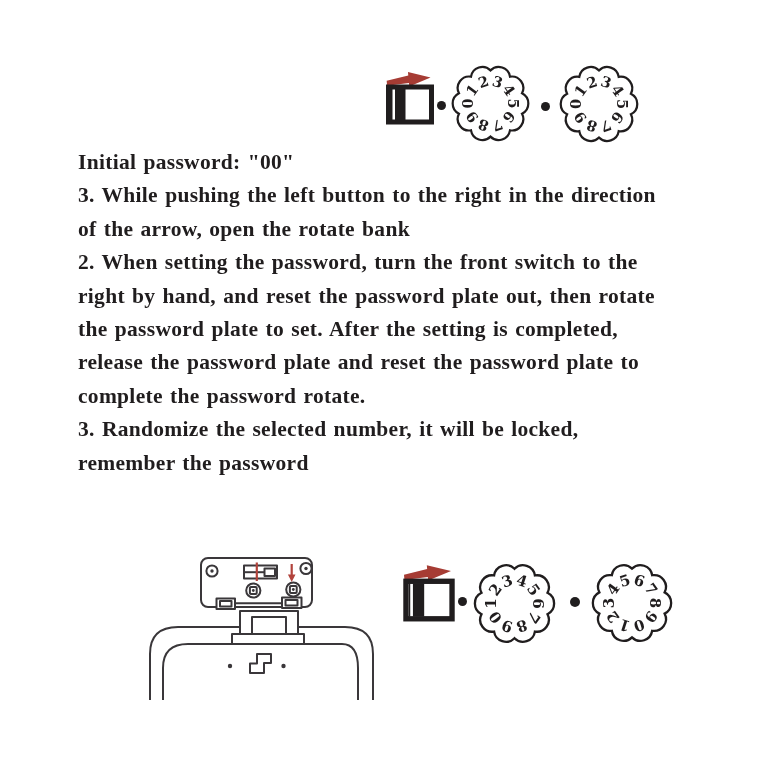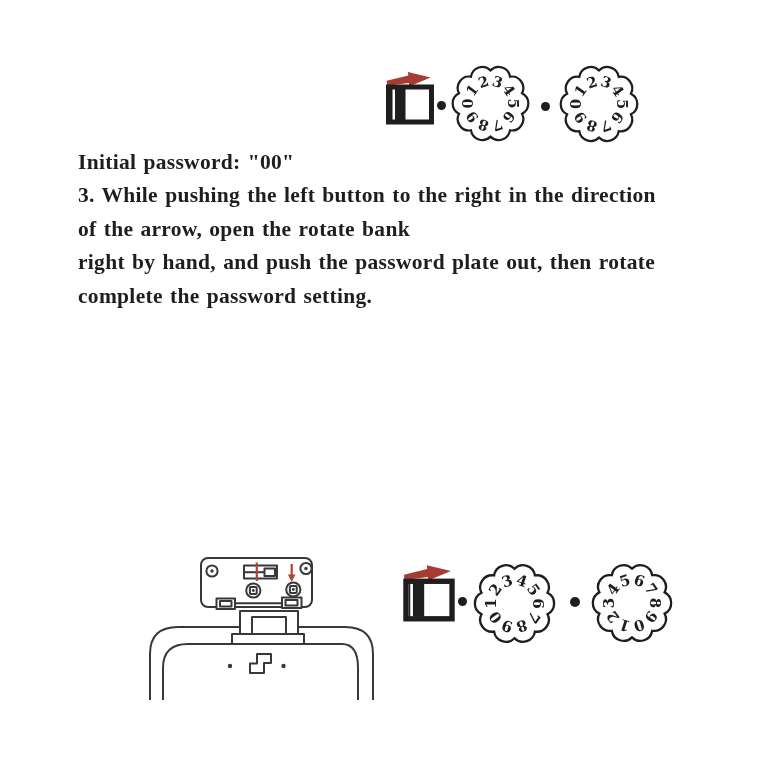--- a/index.html
+++ b/index.html
@@ -67,22 +67,27 @@
       <text class="dial-digit" dy="0.36em" transform="translate(71.68 65.75) rotate(126)">6</text>
       <text class="dial-digit" dy="0.36em" transform="translate(58.28 75.49) rotate(162)">7</text>
       <text class="dial-digit" dy="0.36em" transform="translate(41.72 75.49) rotate(198)">8</text>
       <text class="dial-digit" dy="0.36em" transform="translate(28.32 65.75) rotate(234)">9</text>
     </svg>
 
   <div class="text-block">
     <p>Initial password: "00"</p>
     <p>3. While pushing the left button to the right in the direction</p>
     <p>of the arrow, open the rotate bank</p>
-    <p>right by hand, and push the password plate out, then rotate</p>
-    <p>complete the password setting.</p>
+    <p>2. When setting the password, turn the front switch to the</p>
+    <p>right by hand, and reset the password plate out, then rotate</p>
+    <p>the password plate to set. After the setting is completed,</p>
+    <p>release the password plate and reset the password plate to</p>
+    <p>complete the password rotate.</p>
+    <p>3. Randomize the selected number, it will be locked,</p>
+    <p>remember the password</p>
   </div>
 
   <div class="fig" style="left:140px;top:540px;width:260px;height:160px;">
     <svg viewBox="0 0 260 160" width="260" height="160">
       <g stroke="var(--mech-stroke)" stroke-width="2" fill="none" stroke-linejoin="round">
 
         <path d="M10 160 V114 Q10 87 38 87 H100"></path>
         <path d="M158 87 H205 Q233 87 233 114 V160"></path>
         <path d="M23 160 V128 Q23 104 48 104 H202 Q218 104 218 128 V160"></path>
 

